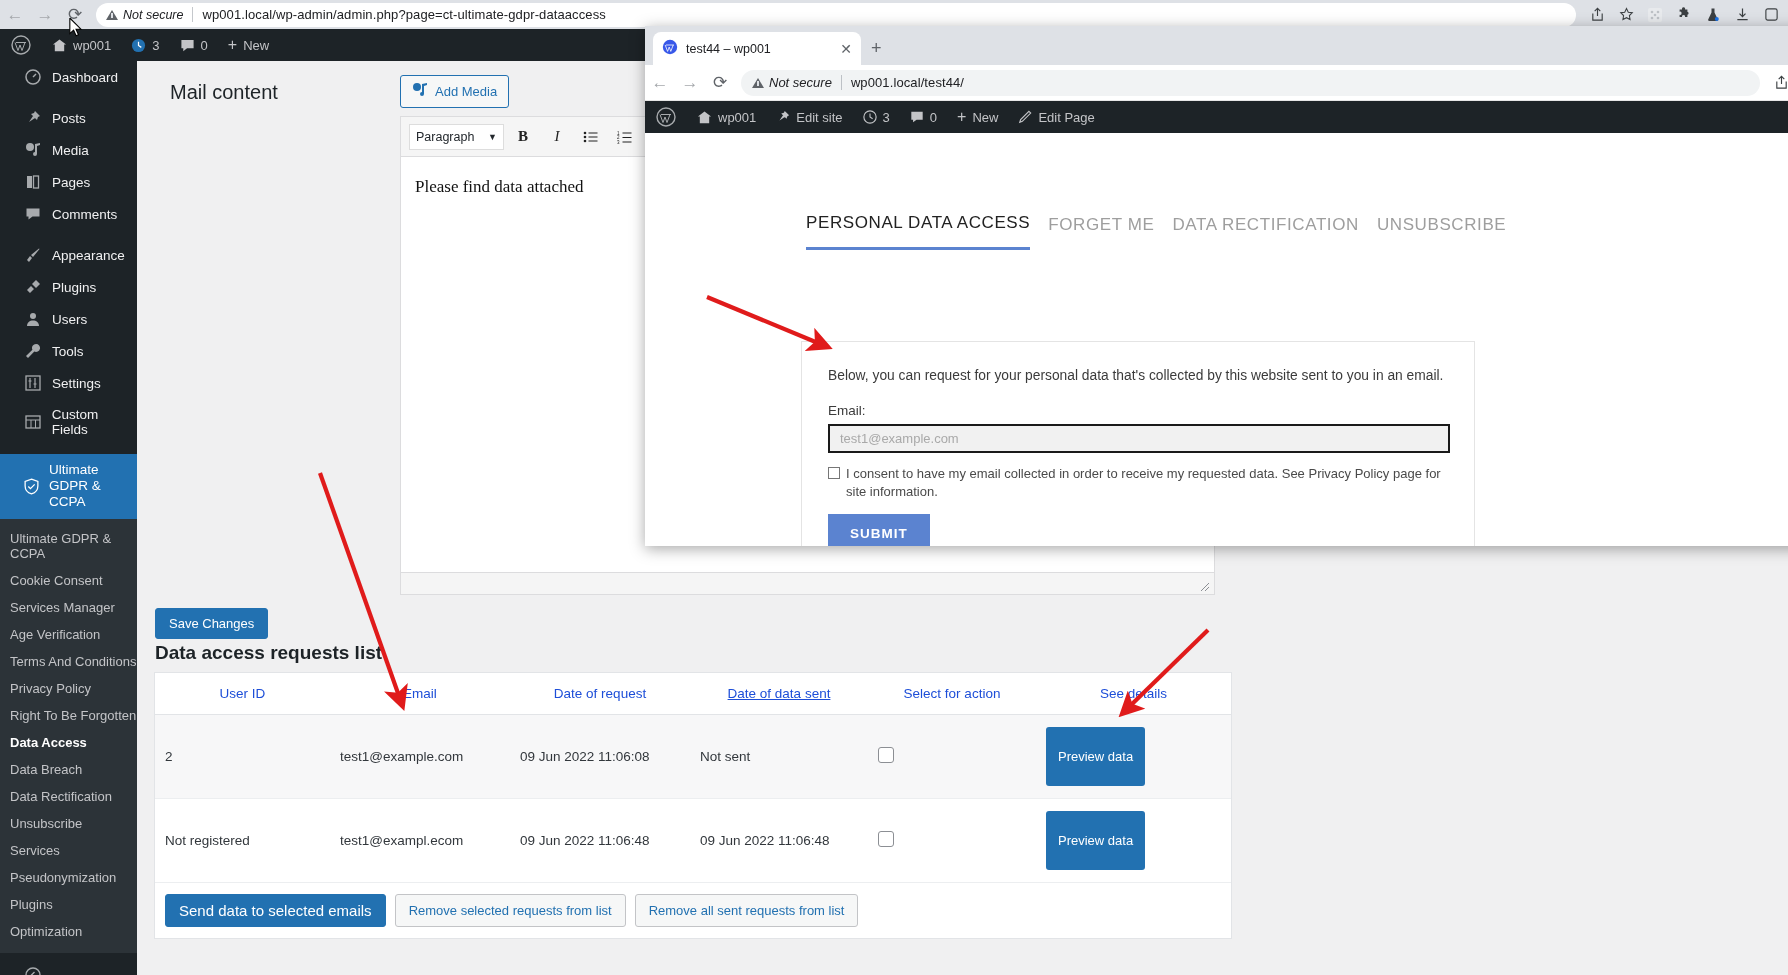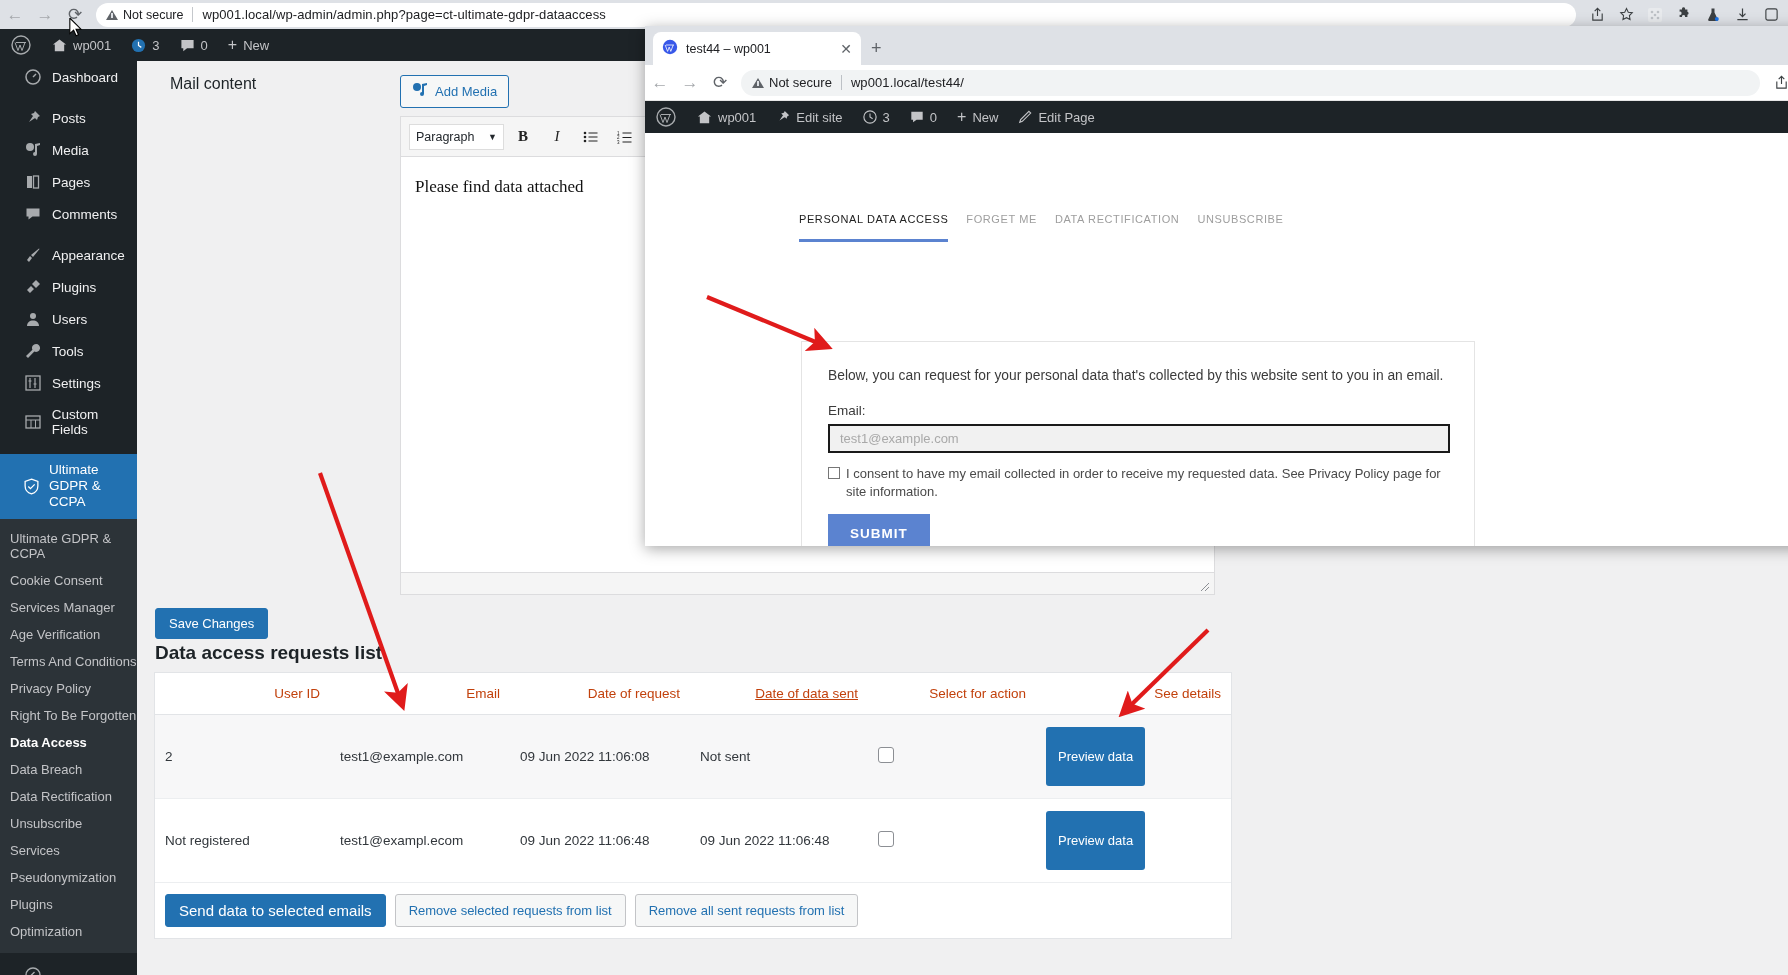--- a/index.html
+++ b/index.html
@@ -21,21 +21,21 @@
     width: 30px; height: 28px;
     display: flex; align-items: center; justify-content: center;
     color: #5f6368; font-size: 17px;
   }
   .nav-btn.dim { color: #a5a8ac; }
   .omnibox {
     flex: 1; height: 24px; background: #fff; border-radius: 12px;
     margin: 0 8px 0 6px; display: flex; align-items: center; padding: 0 10px;
     font-size: 12.5px; color: #202124; position: relative;
   }
-  .not-secure-wrap { display: flex; align-items: center; gap: 5px; color: #202124; }
+  .not-secure-wrap { display: flex; align-items: center; gap: 5px; color: #202124; font-style: italic; }
   .warn-tri {
     width: 0; height: 0; border-left: 6px solid transparent;
     border-right: 6px solid transparent; border-bottom: 10px solid #5f6368;
     position: relative;
   }
   .warn-tri::after {
     content: ""; position: absolute; left: -1px; top: 3px;
     width: 2px; height: 5px; background: #dee1e6;
   }
   .omnibox-sep { width: 1px; height: 15px; background: #c5c8cc; margin: 0 9px; }
@@ -71,21 +71,21 @@
     display: block; padding: 6px 0 6px 10px; color: #c3c4c7;
     font-size: 13px; text-decoration: none;
   }
   .submenu a.current { color: #fff; font-weight: bold; }
 
   
   .wp-content {
     position: absolute; left: 137px; top: 61px; width: 1651px; height: 914px;
     background: #f0f0f1; overflow: hidden;
   }
-  .mail-row { position: absolute; left: 33px; top: 14px; font-size: 16px; color: #1d2327; }
+  .mail-row { position: absolute; left: 33px; top: 20px; font-size: 20px; color: #1d2327; }
   .editor-wrap { position: absolute; left: 263px; top: 14px; width: 815px; }
   .addmedia-btn {
     display: inline-flex; align-items: center; gap: 7px;
     border: 1px solid #2271b1; color: #2271b1; background: #f6f7f7;
     border-radius: 3px; padding: 6px 11px; font-size: 13px; cursor: pointer;
   }
   .editor-box { margin-top: 8px; border: 1px solid #dcdcde; background: #fff; }
   .editor-toolbar {
     height: 40px; background: #f5f5f5; border-bottom: 1px solid #dcdcde;
     display: flex; align-items: center; padding: 0 8px; gap: 4px;
@@ -108,21 +108,21 @@
     background: #2271b1; color: #fff; border: 1px solid #2271b1; border-radius: 3px;
     padding: 7px 13px; font-size: 13px; cursor: pointer;
   }
   .list-title { position: absolute; left: 18px; top: 581px; font-size: 19px; color: #1d2327; font-weight: bold;}
   .dtable-wrap {
     position: absolute; left: 17px; top: 611px; width: 1078px;
     background: #fff; border: 1px solid #e2e4e7;
   }
   table.dtable { width: 100%; border-collapse: collapse; }
   table.dtable th {
-    text-align: right; font-weight: normal; font-size: 13.5px; color: #c2410c;
+    text-align: center; font-weight: normal; font-size: 13.5px; color: #1d4ed8;
     padding: 13px 10px; border-bottom: 1px solid #e2e4e7;
   }
   table.dtable td {
     font-size: 13.5px; color: #32373c; padding: 12px 10px;
     border-bottom: 1px solid #eceef0;
   }
   table.dtable tr.alt td { background: #f7f7f8; }
   .chk {
     width: 16px; height: 16px; border: 1px solid #8c8f94; border-radius: 3px; background: #fff;
     display: inline-block; cursor: pointer;
@@ -173,22 +173,22 @@
     margin: 0 8px 0 6px; display: flex; align-items: center; padding: 0 11px;
     font-size: 13px; color: #202124;
   }
   .wp-adminbar-inner {
     height: 32px; background: #1d2327; color: #c3c4c7;
     display: flex; align-items: center; font-size: 13px; position: relative;
   }
   .howdy { position: absolute; right: 18px; color: #c3c4c7; font-size: 13px; white-space: nowrap; }
   .front-body { height: 413px; background: #fff; position: relative; overflow: hidden; }
   .gdpr-tabs {
-    position: absolute; left: 154px; top: 80px; display: flex; gap: 18px;
-    font-size: 11px; letter-spacing: .6px;
+    position: absolute; left: 161px; top: 80px; display: flex; gap: 18px;
+    font-size: 17px; letter-spacing: .6px; align-items: center;
   }
   .gdpr-tab { color: #9e9e9e; padding-bottom: 14px; cursor: pointer; }
   .gdpr-tab.active { color: #222; border-bottom: 3px solid #5b83d0; }
   .gdpr-panel {
     position: absolute; left: 156px; top: 208px; width: 674px; height: 245px;
     border: 1px solid #e4e4e4; background: #fff;
   }
   .panel-intro { padding: 26px 26px 0 26px; font-size: 13.8px; color: #3b3b3b; }
   .email-label { padding: 20px 26px 6px 26px; font-size: 13.5px; color: #3b3b3b; }
   .email-input {

